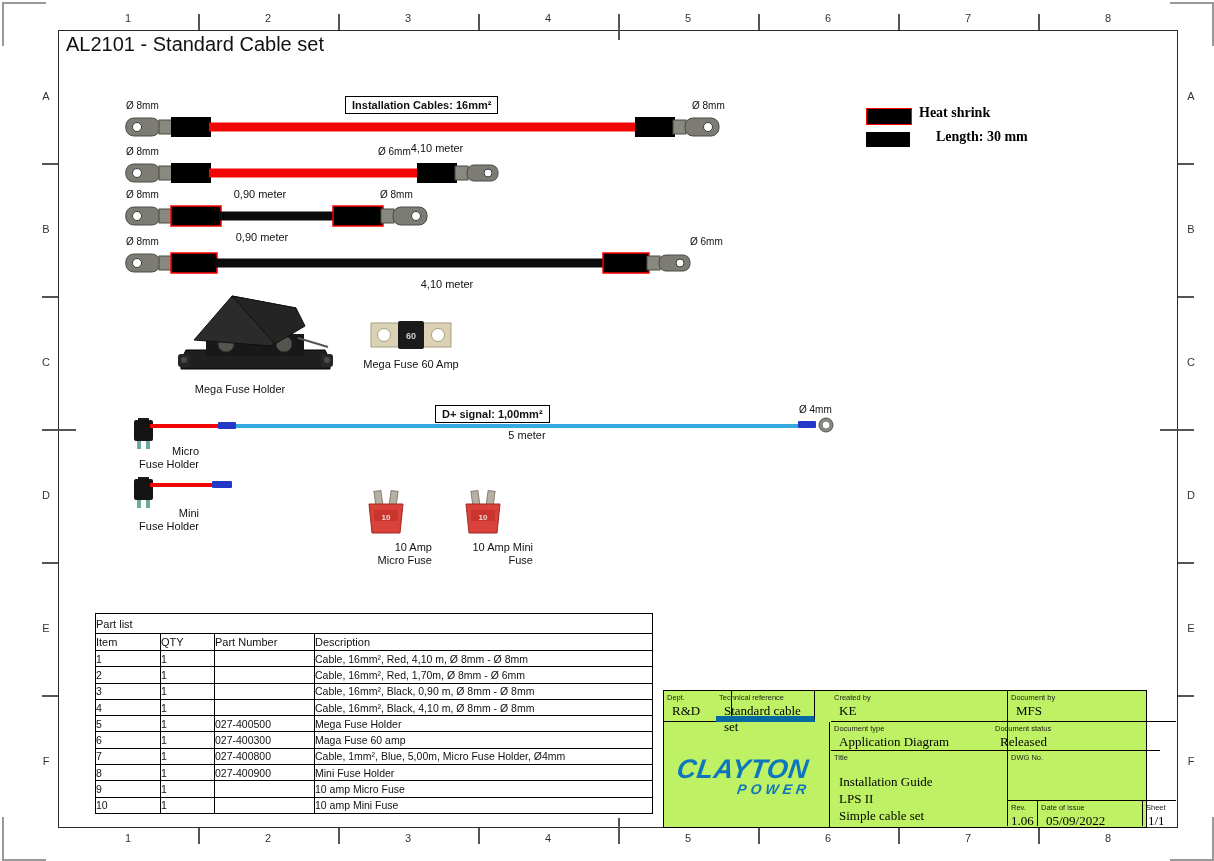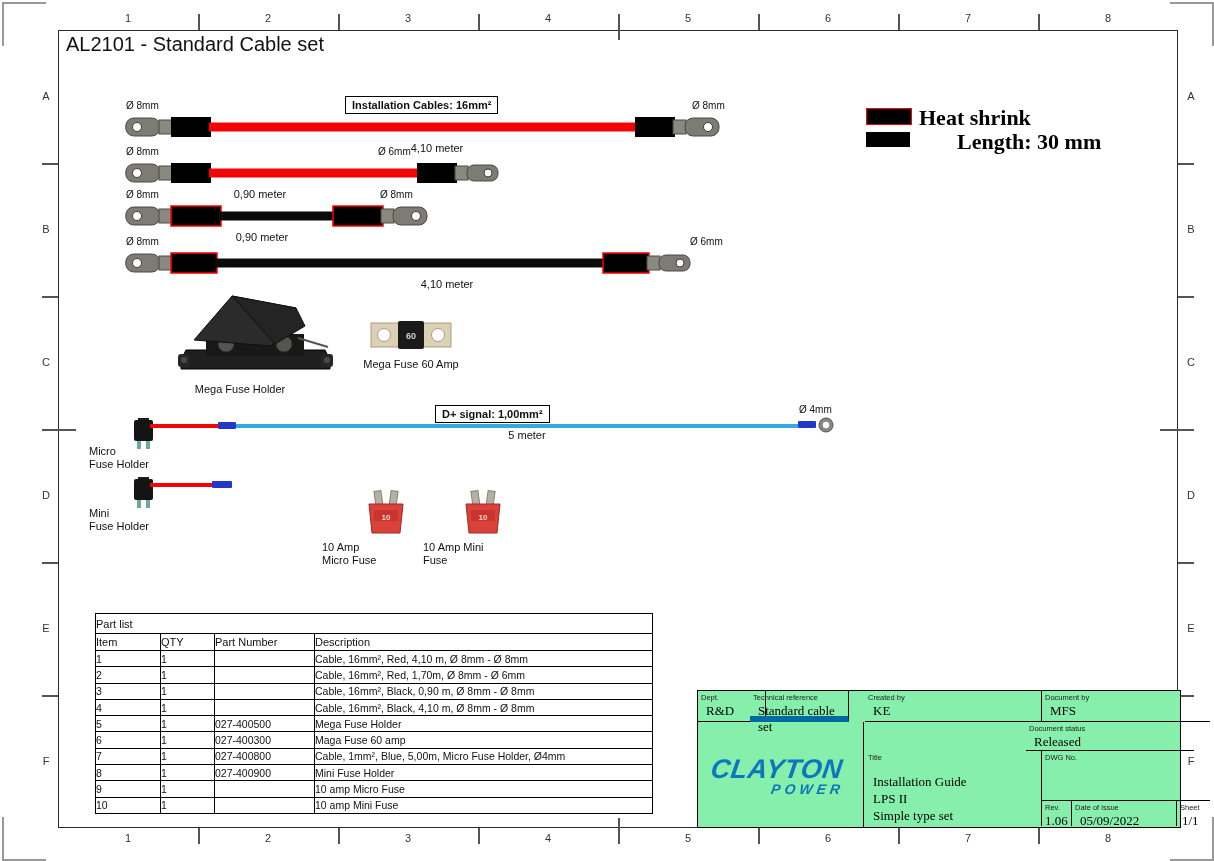--- a/index.html
+++ b/index.html
@@ -1,45 +1,45 @@
 <!DOCTYPE html>
 <html><head>
 <meta charset="utf-8">
 <style>
   html,body{margin:0;padding:0;background:#fff;}
   #page{position:relative;width:1214px;height:861px;background:#fff;overflow:hidden;
         font-family:"Liberation Sans",sans-serif;color:#111;}
   .abs{position:absolute;}
   .lbl{position:absolute;font-size:10px;color:#111;white-space:nowrap;}
   .lenlbl{position:absolute;font-size:11px;color:#111;width:120px;text-align:center;}
-  .twoline{position:absolute;font-size:11px;color:#111;width:110px;text-align:left;line-height:12.5px;}
+  .twoline{position:absolute;font-size:11px;color:#111;width:110px;text-align:right;line-height:12.5px;}
   .gridlbl{position:absolute;font-size:11px;color:#333;width:140px;text-align:center;}
   .gridrow{position:absolute;font-size:11px;color:#333;width:20px;text-align:center;}
   .tick{position:absolute;background:#555;}
   .corner{position:absolute;width:42px;height:42px;}
   #frame{position:absolute;left:58px;top:30px;width:1120px;height:798px;
          border:1.5px solid #2a2a2a;box-sizing:border-box;}
   #doctitle{position:absolute;left:66px;top:33px;font-size:20px;color:#111;}
   .boxlabel{position:absolute;border:1px solid #000;background:#fff;font-size:11px;
             font-weight:bold;text-align:center;padding:2px 6px;white-space:nowrap;}
   .legend-swatch{position:absolute;width:44px;height:15px;background:#000;}
   .legend-text{position:absolute;font-family:"Liberation Serif",serif;font-weight:bold;
-               font-size:22px;color:#000;white-space:nowrap;}
+               font-size:14px;color:#000;white-space:nowrap;}
   
   #partlist{position:absolute;left:95px;top:613px;width:557px;border-collapse:collapse;
             table-layout:fixed;font-size:10.5px;color:#111;}
   #partlist td,#partlist th{border:1px solid #000;text-align:left;font-weight:normal;
             padding:0;white-space:nowrap;overflow:hidden;}
   #partlist{border:1.5px solid #000;}
   #partlist .trow td{height:15.3px;}
   #partlist .titlerow td{height:19px;font-size:11px;}
   #partlist .headrow th{height:16px;font-size:11px;}
   
   #tblock{position:absolute;left:663px;top:690px;width:484px;height:138px;
-          border:1.5px solid #000;box-sizing:border-box;background:#86efac;margin-left:34px;}
+          border:1.5px solid #000;box-sizing:border-box;background:#bef264;}
   .tcell{position:absolute;box-sizing:border-box;}
   .tcell .small{font-size:7.5px;color:#222;padding:2px 0 0 3px;}
   .tcell .val{font-family:"Liberation Serif",serif;font-size:13px;color:#000;padding:1px 0 0 8px;}
   .logo-wrap{position:absolute;left:0;top:31px;width:166px;height:106px;border-right:1px solid #000;
              box-sizing:border-box;}
   .logo-inner{margin:34px auto 0;width:142px;transform:skewX(-8deg);}
   .logo-clayton{font-size:27px;font-weight:bold;font-style:italic;color:#0e76bc;
                 letter-spacing:0.5px;line-height:26px;}
   .logo-power{font-size:14px;font-weight:bold;font-style:italic;color:#0e76bc;
               letter-spacing:4px;text-align:right;padding-right:6px;line-height:14px;}
@@ -117,21 +117,21 @@
   <div class="tick" style="left:1178px;top:562px;width:16px;height:1.5px;"></div>
   <div class="tick" style="left:1178px;top:695px;width:16px;height:1.5px;"></div>
 
   <div id="doctitle">AL2101 - Standard Cable set</div>
 
   <div class="boxlabel" style="left:345px;top:96px;">Installation Cables: 16mm²</div>
 
   <div class="legend-swatch" style="left:866px;top:108px;border:1.5px solid #ff0000;"></div>
   <div class="legend-text" style="left:919px;top:105px;">Heat shrink</div>
   <div class="legend-swatch" style="left:866px;top:132px;"></div>
-  <div class="legend-text" style="left:957px;top:129px;">Length: 30 mm</div>
+  <div class="legend-text" style="left:936px;top:129px;">Length: 30 mm</div>
 
   <div class="lbl" style="left:126px;top:100px;">Ø 8mm</div>
   <div class="lbl" style="left:692px;top:100px;">Ø 8mm</div>
   <svg class="abs" style="left:125px;top:114px;" width="596" height="26">
     <g>
       <rect x="0.8" y="4" width="34" height="18" rx="8" fill="#7d7c74" stroke="#4a4a45"></rect>
       <circle cx="12" cy="13" r="4.5" fill="#fff" stroke="#3d3d3a"></circle>
       <rect x="34" y="6" width="13" height="14" fill="#8a897f" stroke="#4a4a45"></rect>
     </g>
     <rect x="46" y="3" width="40" height="20" fill="#000"></rect>
@@ -381,29 +381,33 @@
     <div class="tcell" style="left:344px;top:0;width:168px;height:31px;border-bottom:1px solid #000;">
       <div class="small">Document by</div>
       <div class="val">MFS</div>
     </div>
     <div class="logo-wrap">
       <div class="logo-inner">
         <div class="logo-clayton">CLAYTON</div>
         <div class="logo-power">POWER</div>
       </div>
     </div>
+    <div class="tcell" style="left:167px;top:31px;width:177px;height:29px;border-right:1px solid #000;border-bottom:1px solid #000;">
+      <div class="small">Document type</div>
+      <div class="val">Application Diagram</div>
+    </div>
     <div class="tcell" style="left:328px;top:31px;width:168px;height:29px;border-bottom:1px solid #000;">
       <div class="small">Document status</div>
       <div class="val">Released</div>
     </div>
     <div class="tcell" style="left:167px;top:60px;width:177px;height:75px;border-right:1px solid #000;">
       <div class="small">Title</div>
       <div class="val" style="padding-top:12px;">Installation Guide</div>
       <div class="val">LPS II</div>
-      <div class="val">Simple type set</div>
+      <div class="val">Simple cable set</div>
     </div>
     <div class="tcell" style="left:344px;top:60px;width:168px;height:50px;border-bottom:1px solid #000;">
       <div class="small">DWG No.</div>
     </div>
     <div class="tcell" style="left:344px;top:110px;width:30px;height:25px;border-right:1px solid #000;">
       <div class="small">Rev.</div>
       <div class="val" style="padding-left:3px;">1.06</div>
     </div>
     <div class="tcell" style="left:374px;top:110px;width:105px;height:25px;border-right:1px solid #000;">
       <div class="small">Date of issue</div>

